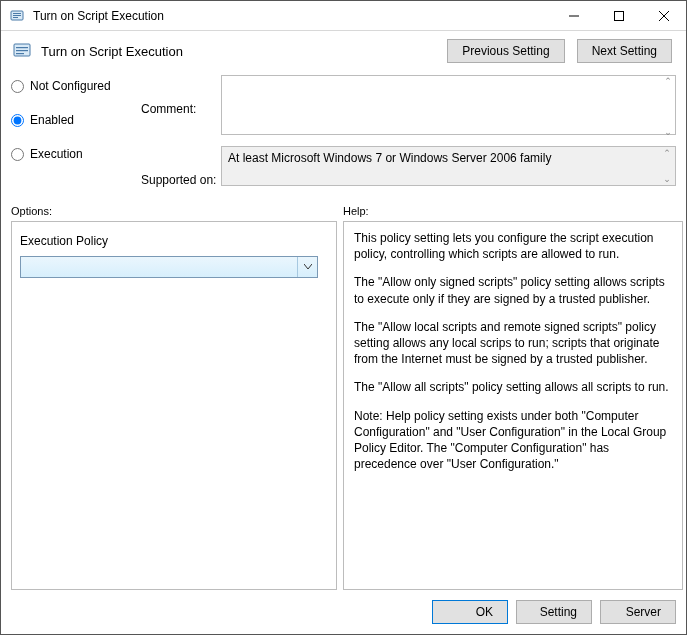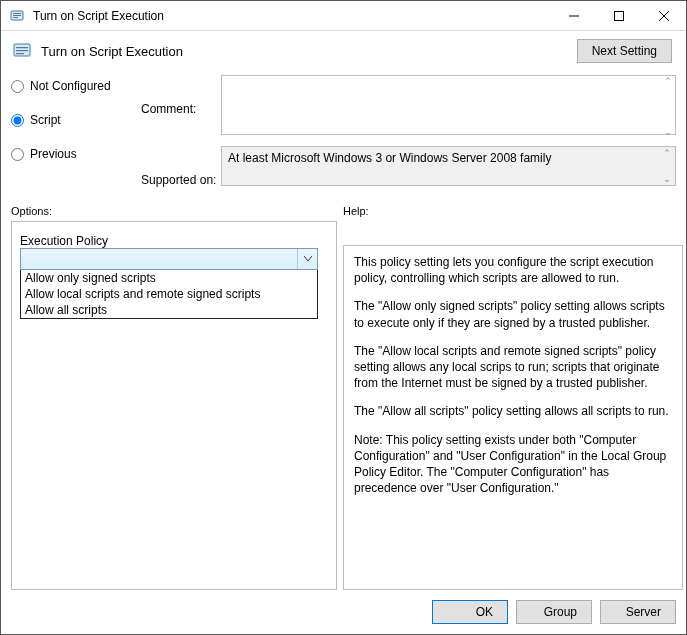--- a/index.html
+++ b/index.html
@@ -103,21 +103,21 @@
       min-height: 0;
     }
     .panel {
       border: 1px solid #bcbcbc;
       position: relative;
       overflow: hidden;
     }
     .panel.options {
       padding: 12px 8px;
     }
-    .exec-label { }
+    .exec-label { margin-bottom: 8px; }
     .combo {
       width: 298px; height: 22px;
       border: 1px solid #7a99b5;
       background: linear-gradient(#eaf6fd,#d7effc);
       position: relative;
       cursor: default;
     }
     .combo .chev {
       position: absolute; right:0; top:0; bottom:0; width:20px;
       display:flex; align-items:center; justify-content:center;
@@ -127,21 +127,20 @@
       width: 298px;
       border: 1px solid #222;
       border-top: none;
       background: #fff;
     }
     .dropdown-list .opt { padding: 1px 4px; }
     .panel.help {
       overflow-y: scroll;
       padding: 8px 10px;
       line-height: 1.35;
-      margin-top: 24px;
     }
     .panel.help p { margin-bottom: 12px; }
     
     .footer {
       display: flex;
       justify-content: flex-end;
       gap: 8px;
       padding: 10px;
     }
     .footer .btn { width: 76px; text-align:right; }
@@ -187,50 +186,51 @@
   <span class="icon">
     <svg width="22" height="22" viewBox="0 0 22 22">
         <rect x="3" y="4" width="16" height="12" rx="1" fill="#d9eaf7" stroke="#4a7aa8"></rect>
         <rect x="5" y="7" width="12" height="1.2" fill="#4a7aa8"></rect>
         <rect x="5" y="10" width="12" height="1.2" fill="#4a7aa8"></rect>
         <rect x="5" y="13" width="8" height="1.2" fill="#4a7aa8"></rect>
       </svg>
   </span>
   <span class="subtitle">Turn on Script Execution</span>
   <div class="nav-btns">
+    <button class="btn">Previous Setting</button>
     <button class="btn">Next Setting</button>
   </div>
 </div>
 
 <div class="mid">
   <div class="radio-group" style="grid-row: span 2;">
     <label class="radio-item">
       <input type="radio" name="state" style="">
       <span>Not Configured</span>
     </label>
     <label class="radio-item">
       <input type="radio" name="state" checked="" style="">
-      <span>Script</span>
+      <span>Enabled</span>
     </label>
     <label class="radio-item">
       <input type="radio" name="state" style="">
-      <span>Previous</span>
+      <span>Execution</span>
     </label>
   </div>
   <div class="label-right">Comment:</div>
   <div style="position:relative;">
     <textarea class="comment" style=""></textarea>
     <div class="scroll-ghost">
         <span>⌃</span>
         <span>⌄</span>
       </div>
   </div>
   <div class="label-right">Supported on:</div>
   <div class="supported-box">
-    <span>At least Microsoft Windows 3 or Windows Server 2008 family</span>
+    <span>At least Microsoft Windows 7 or Windows Server 2006 family</span>
     <div class="scroll-ghost">
         <span>⌃</span>
         <span>⌄</span>
       </div>
   </div>
 </div>
 
 <div class="labels-row">
   <div>Options:</div>
   <div>Help:</div>
@@ -240,32 +240,27 @@
   <div class="panel options">
     <div class="exec-label">Execution Policy</div>
     <div class="combo">
       <span></span>
       <span class="chev">
           <svg width="8" height="6">
             <polyline points="0,0 4,5 8,0" fill="none" stroke="#333"></polyline>
           </svg>
         </span>
     </div>
-    <div class="dropdown-list">
-      <div class="opt">Allow only signed scripts</div>
-      <div class="opt">Allow local scripts and remote signed scripts</div>
-      <div class="opt">Allow all scripts</div>
-    </div>
   </div>
   <div class="panel help">
     <p>This policy setting lets you configure the script execution policy, controlling which scripts are allowed to run.</p>
     <p>The "Allow only signed scripts" policy setting allows scripts to execute only if they are signed by a trusted publisher.</p>
     <p>The "Allow local scripts and remote signed scripts" policy setting allows any local scrips to run; scripts that originate from the Internet must be signed by a trusted publisher.</p>
     <p>The "Allow all scripts" policy setting allows all scripts to run.</p>
-    <p>Note: This policy setting exists under both "Computer Configuration" and "User Configuration" in the Local Group Policy Editor. The "Computer Configuration" has precedence over "User Configuration."</p>
+    <p>Note: Help policy setting exists under both "Computer Configuration" and "User Configuration" in the Local Group Policy Editor. The "Computer Configuration" has precedence over "User Configuration."</p>
   </div>
 </div>
 
 <div class="footer">
   <button class="btn primary">OK</button>
-  <button class="btn">Group</button>
+  <button class="btn">Setting</button>
   <button class="btn">Server</button>
 </div>
 
 </body></html>

